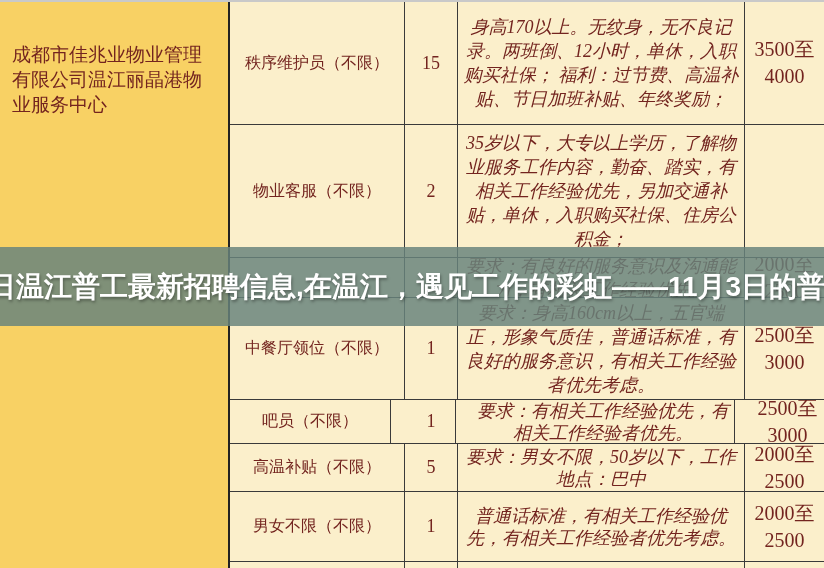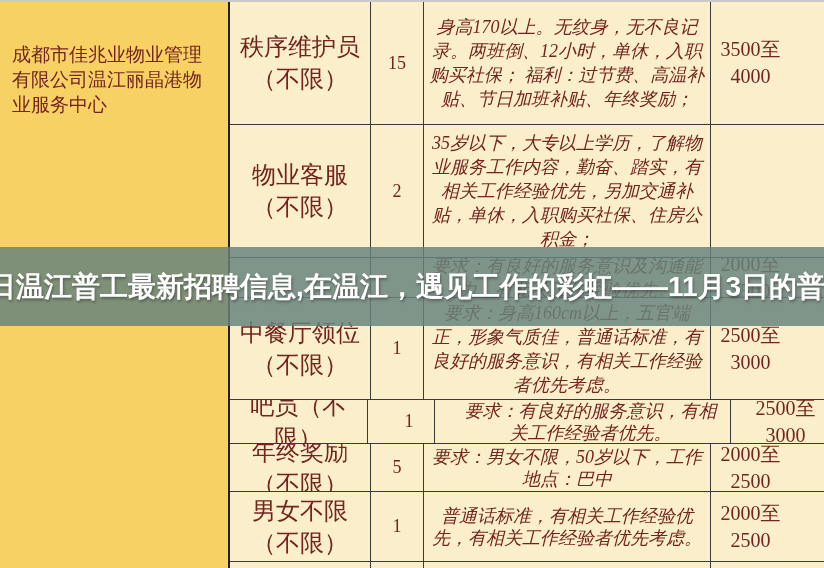--- a/index.html
+++ b/index.html
@@ -25,21 +25,21 @@
   
   .rows{position:absolute;left:230px;top:2px;width:594px;height:566px;}
   .row{display:flex;width:594px;border-bottom:1px solid var(--border_color);}
   .r1{height:123px;}.r2{height:133px;}.r3{height:40px;}.r4{height:102px;}
   .r5{height:44px;gap:16px;}.r6{height:48px;}.r7{height:70px;}.r8{height:6px;border-bottom:none;}
   .cell{
     background:var(--cell_bg);color:var(--text_color);
     display:flex;align-items:center;justify-content:center;text-align:center;
     overflow:hidden;
   }
-  .c-title{width:141px;border-right:1px solid var(--border_color);font-size:24px;padding:0 6px;}
+  .c-title{width:175px;border-right:1px solid var(--border_color);font-size:16px;padding:0 6px;}
   .c-count{width:53px;border-right:1px solid var(--border_color);font-size:18px;}
   .c-desc{width:287px;border-right:1px solid var(--border_color);font-size:18px;line-height:24px;padding:2px 5px;font-style:italic;}
   .r5 .c-desc,.r6 .c-desc,.r7 .c-desc{line-height:22px;padding:1px 5px;}
   .c-salary{width:79px;font-size:20px;line-height:27px;padding:0 4px;}
   
   .overlay{
     position:absolute;left:0;top:247px;width:824px;height:79px;
     background:rgba(104,131,124,0.84);
     display:flex;flex-direction:row;justify-content:center;align-items:center;
     z-index:5;
@@ -86,26 +86,26 @@
     <div class="row r4">
       <div class="cell c-title">中餐厅领位（不限）</div>
       <div class="cell c-count">1</div>
       <div class="cell c-desc">要求：身高160cm以上，五官端正，形象气质佳，普通话标准，有良好的服务意识，有相关工作经验者优先考虑。</div>
       <div class="cell c-salary">2500至3000</div>
     </div>
 
     <div class="row r5">
       <div class="cell c-title">吧员（不限）</div>
       <div class="cell c-count">1</div>
-      <div class="cell c-desc">要求：有良好的服务意识，有相关工作经验者优先。</div>
+      <div class="cell c-desc">要求：有相关工作经验优先，有相关工作经验者优先。</div>
       <div class="cell c-salary">2500至3000</div>
     </div>
 
     <div class="row r6">
-      <div class="cell c-title">年终奖励（不限）</div>
+      <div class="cell c-title">高温补贴（不限）</div>
       <div class="cell c-count">5</div>
       <div class="cell c-desc">要求：男女不限，50岁以下，工作地点：巴中</div>
       <div class="cell c-salary">2000至2500</div>
     </div>
 
     <div class="row r7">
       <div class="cell c-title">男女不限（不限）</div>
       <div class="cell c-count">1</div>
       <div class="cell c-desc">普通话标准，有相关工作经验优先，有相关工作经验者优先考虑。</div>
       <div class="cell c-salary">2000至2500</div>

